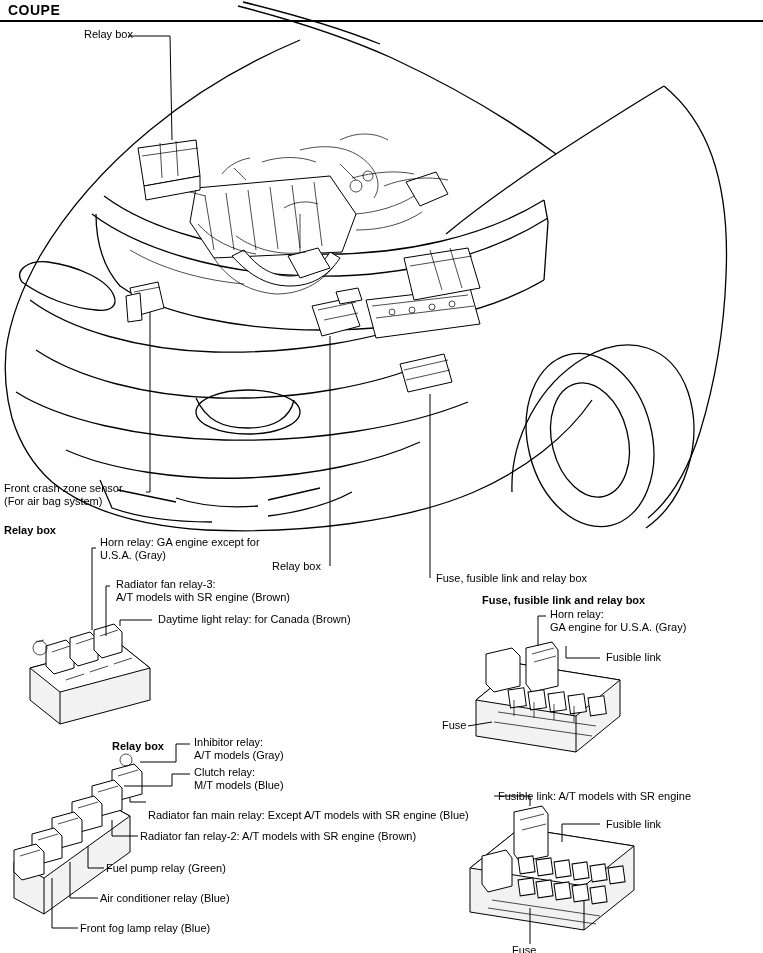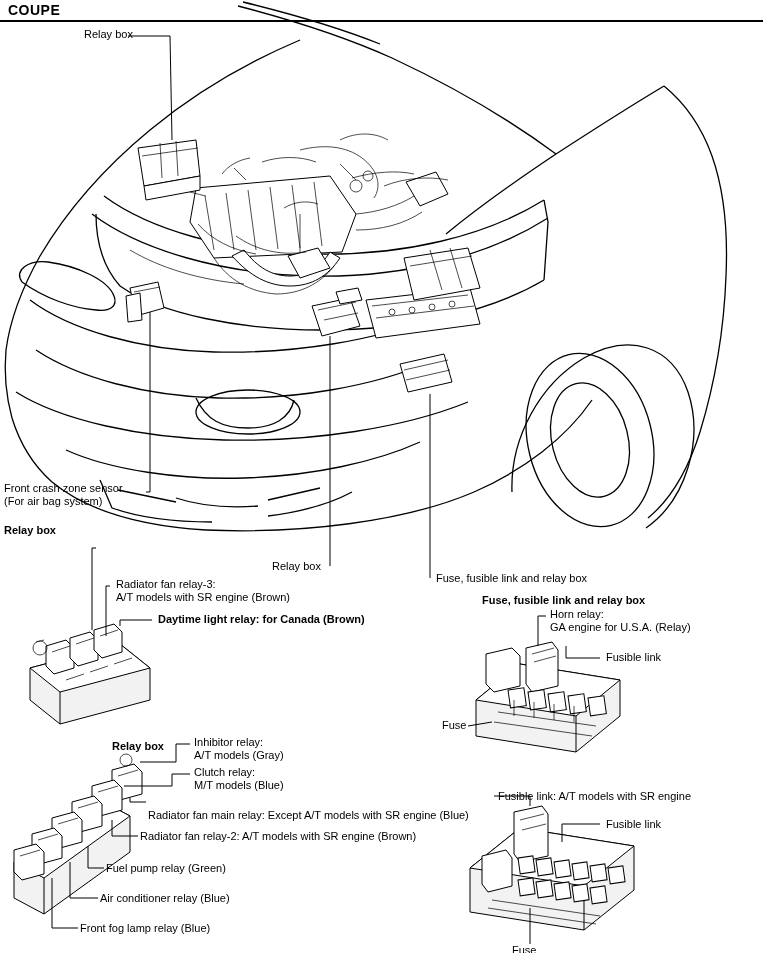--- a/index.html
+++ b/index.html
@@ -289,27 +289,29 @@
   <div class="lbl" style="left:84px;top:28px;">Relay box</div>
 
   <div class="lbl" style="left:4px;top:482px;">Front crash zone sensor
 (For air bag system)</div>
 
   <div class="lbl" style="left:272px;top:560px;">Relay box</div>
 
   <div class="lbl" style="left:436px;top:572px;">Fuse, fusible link and relay box</div>
 
   <div class="lbl bold" style="left:4px;top:524px;">Relay box</div>
+  <div class="lbl" style="left:100px;top:536px;">Horn relay: GA engine except for
+U.S.A. (Gray)</div>
   <div class="lbl" style="left:116px;top:578px;">Radiator fan relay-3:
 A/T models with SR engine (Brown)</div>
-  <div class="lbl" style="left:158px;top:613px;font-weight:bold;">Daytime light relay: for Canada (Brown)</div>
+  <div class="lbl" style="left:158px;top:613px;">Daytime light relay: for Canada (Brown)</div>
 
   <div class="lbl bold" style="left:482px;top:594px;">Fuse, fusible link and relay box</div>
   <div class="lbl" style="left:550px;top:608px;">Horn relay:
-GA engine for U.S.A. (Relay)</div>
+GA engine for U.S.A. (Gray)</div>
   <div class="lbl" style="left:606px;top:651px;">Fusible link</div>
   <div class="lbl" style="left:442px;top:719px;">Fuse</div>
 
   <div class="lbl bold" style="left:112px;top:740px;">Relay box</div>
   <div class="lbl" style="left:194px;top:736px;">Inhibitor relay:
 A/T models (Gray)</div>
   <div class="lbl" style="left:194px;top:766px;">Clutch relay:
 M/T models (Blue)</div>
   <div class="lbl" style="left:148px;top:809px;">Radiator fan main relay: Except A/T models with SR engine (Blue)</div>
   <div class="lbl" style="left:140px;top:830px;">Radiator fan relay-2: A/T models with SR engine (Brown)</div>

